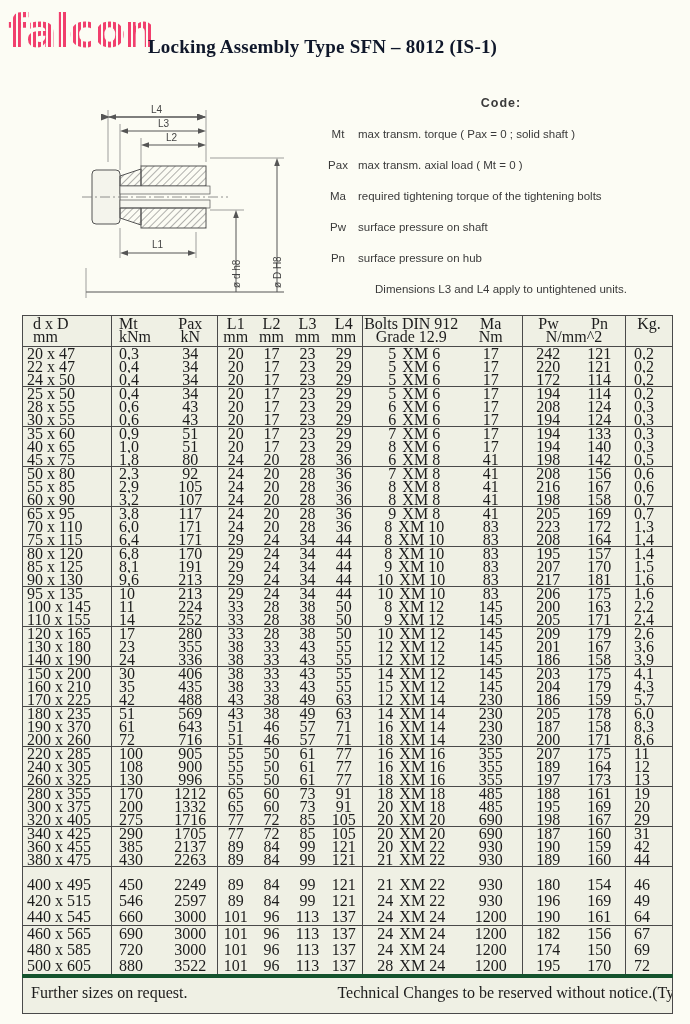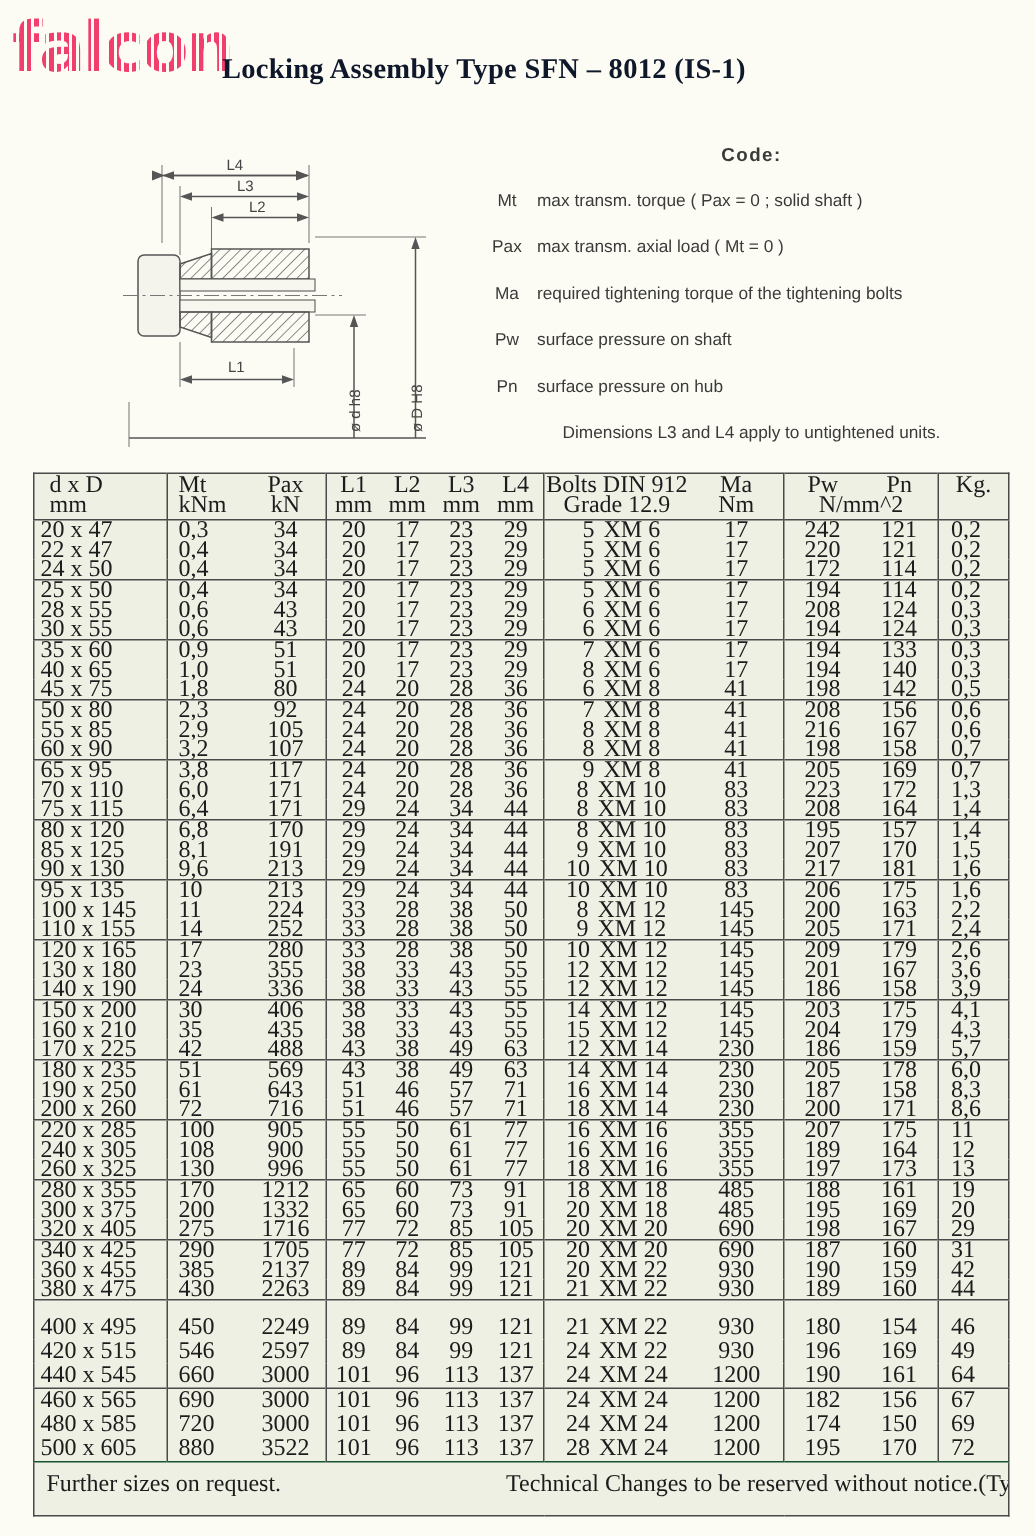--- a/index.html
+++ b/index.html
@@ -61,21 +61,21 @@
   .spec th.h-pax{text-align:center;border-right:1px solid #4a4a4a;}
   .spec th.h-l{text-align:center;}
   .spec th.h-l4{border-right:1px solid #4a4a4a;}
   .spec th.h-bolts{text-align:center;}
   .spec th.h-ma{text-align:center;border-right:1px solid #4a4a4a;}
   .spec th.h-pwpn{border-right:1px solid #4a4a4a;padding:2px 0 3px;}
   .h-pwpn .pw-row{display:flex;}
   .h-pwpn .pw-row span{flex:1;text-align:center;}
   .h-pwpn .unit{text-align:center;}
   .spec th.h-kg{text-align:center;}
-  .spec tfoot td{border-top:1px solid #14532d;padding:9px 8px 14px;line-height:12px;}
+  .spec tfoot td{border-top:4px solid #14532d;padding:9px 8px 14px;line-height:12px;}
   .foot-flex{display:flex;justify-content:space-between;align-items:flex-start;}
   .foot-flex .f-mid{margin-left:150px;}
 </style>
 </head>
 <body>
 
 <div class="page">
 
   <div class="logo">falcon</div>
   <div class="doc-title">Locking Assembly Type SFN – 8012 (IS-1)</div>
@@ -613,21 +613,21 @@
           <td class="c-l">38</td>
           <td class="c-l">49</td>
           <td class="c-l c-l4">63</td>
           <td class="c-bolts"><span class="bn">14</span><span class="bs">XM 14</span></td>
           <td class="c-ma">230</td>
           <td class="c-pw">205</td>
           <td class="c-pn">178</td>
           <td class="c-kg">6,0</td>
         </tr>
         <tr class="">
-          <td class="c-dxd">190 x 250</td>
+          <td class="c-dxd">190 x 370</td>
           <td class="c-mt">61</td>
           <td class="c-pax">643</td>
           <td class="c-l">51</td>
           <td class="c-l">46</td>
           <td class="c-l">57</td>
           <td class="c-l c-l4">71</td>
           <td class="c-bolts"><span class="bn">16</span><span class="bs">XM 14</span></td>
           <td class="c-ma">230</td>
           <td class="c-pw">187</td>
           <td class="c-pn">158</td>

